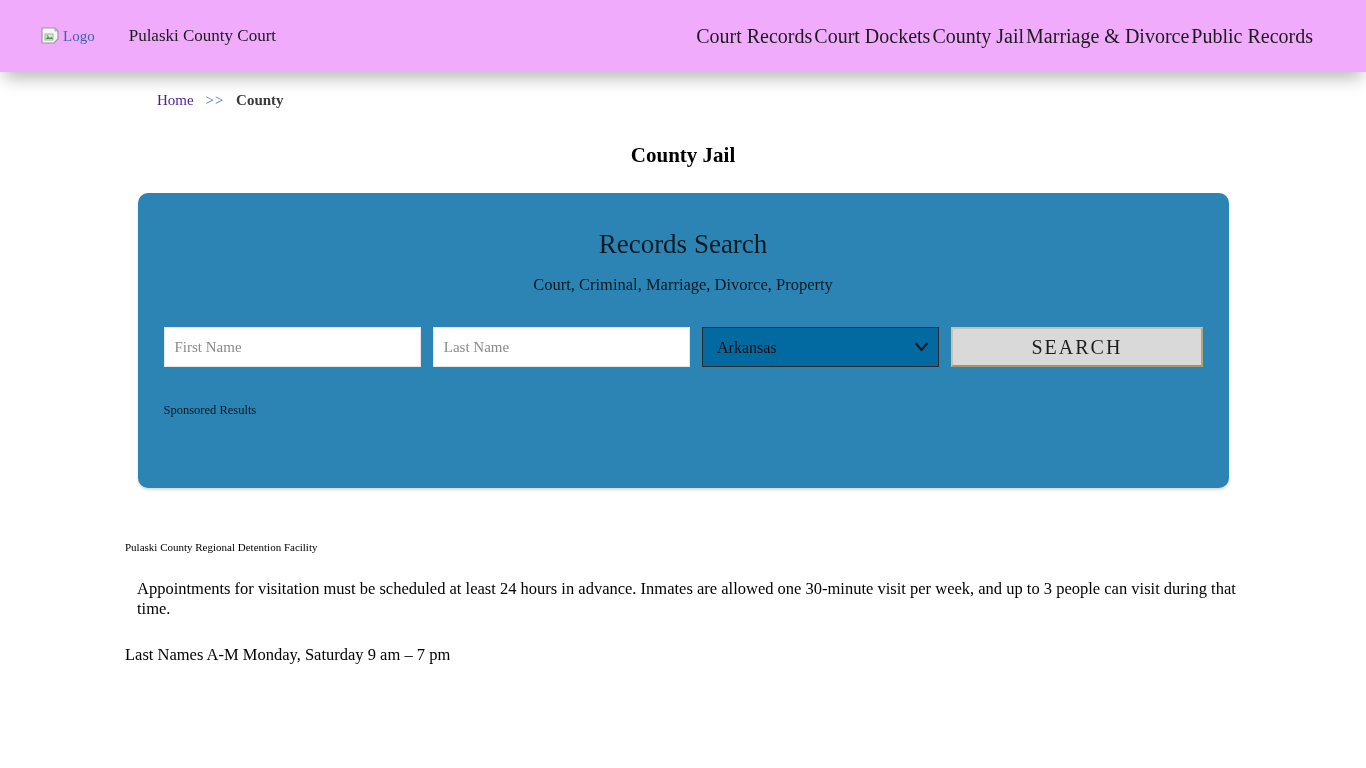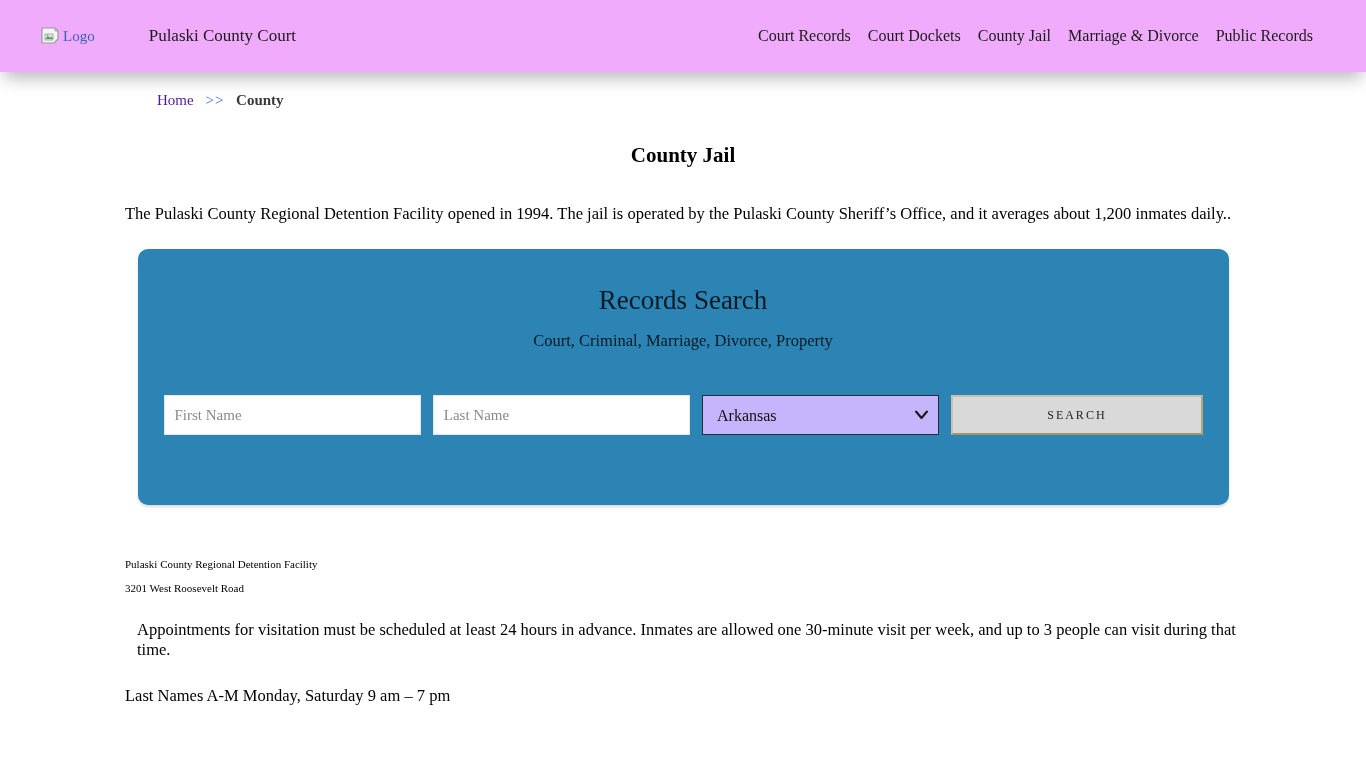--- a/index.html
+++ b/index.html
@@ -32,32 +32,32 @@
     text-decoration: none;
     font-size: 15px;
     cursor: pointer;
   }
   .broken-img {
     display: inline-block;
     width: 20px;
     height: 18px;
   }
   .site-title {
-    margin-left: 54px;
+    margin-left: 34px;
     font-size: 17px;
     color: #1b1b1b;
   }
   .main-nav {
     margin-left: auto;
     display: flex;
     align-items: center;
   }
   .main-nav a {
-    margin-left: 17px;
-    font-size: 16px;
+    margin-left: 2px;
+    font-size: 20px;
     color: #1b1b1b;
     text-decoration: none;
     cursor: pointer;
     white-space: nowrap;
   }
 
   
   .container {
     width: 1116px;
     margin: 0 auto;
@@ -109,21 +109,21 @@
     font-weight: normal;
     color: #0d1a22;
   }
   .search-subtitle {
     margin-top: 15px;
     text-align: center;
     font-size: 16.5px;
     color: #0d1a22;
   }
   .form-row {
-    margin-top: 44px;
+    margin-top: 32px;
     display: flex;
     gap: 12px;
   }
   .form-row > * {
     flex: 1 1 0;
     height: 40px;
     box-sizing: border-box;
   }
   .text-input {
     border: 1px solid #e6e6e6;
@@ -133,21 +133,21 @@
     font-size: 15px;
     color: #222;
     outline: none;
   }
   .text-input::placeholder {
     color: #8a8a8a;
     opacity: 1;
   }
   .select-wrap {
     position: relative;
-    background: #c4b5fd;
+    background: #0369a1;
     border: 1px solid #2b2b2b;
   }
   .select-wrap select {
     -webkit-appearance: none;
     -moz-appearance: none;
     appearance: none;
     width: 100%;
     height: 100%;
     border: none;
     background: transparent;
@@ -166,21 +166,21 @@
     pointer-events: none;
     width: 13px;
     height: 9px;
   }
   .search-btn {
     background: #d9d9d9;
     border: 2px solid #c7c2b0;
     border-bottom-color: #a29669;
     border-right-color: #b1a77d;
     font-family: "Liberation Serif", "DejaVu Serif", serif;
-    font-size: 12px;
+    font-size: 20px;
     letter-spacing: 2px;
     color: #1d1d1d;
     cursor: pointer;
   }
   .sponsored {
     margin-top: 36px;
     font-size: 12.5px;
     color: #0d1a22;
   }
 
@@ -230,43 +230,42 @@
 <div class="container">
 
   <div class="breadcrumb">
     <a>Home</a>
     <span class="sep">&gt;&gt;</span>
     <span class="current">County</span>
   </div>
 
   <h1 class="page-title">County Jail</h1>
 
-  <p class="intro">The Pulaski County Regional Detention Facility opened in 1994. The jail is operated by the Pulaski County Sheriff’s Office, and it averages about 1,200 inmates daily..</p>
 
   <section class="search-panel">
     <h2>Records Search</h2>
     <div class="search-subtitle">Court, Criminal, Marriage, Divorce, Property</div>
     <div class="form-row">
       <input type="text" class="text-input" placeholder="First Name" style="">
       <input type="text" class="text-input" placeholder="Last Name" style="">
       <div class="select-wrap">
         <select>
           <option>Arkansas</option>
         </select>
         <svg class="chevron" viewBox="0 0 13 9">
           <polyline points="1,1 6.5,7.5 12,1" fill="none" stroke="#1b1b1b" stroke-width="2.2" stroke-linecap="round" stroke-linejoin="round"></polyline>
         </svg>
       </div>
       <button class="search-btn">SEARCH</button>
     </div>
+    <div class="sponsored">Sponsored Results</div>
   </section>
 
   <div class="facility">
     <div>Pulaski County Regional Detention Facility</div>
-    <div>3201 West Roosevelt Road</div>
   </div>
 
   <p class="policy">Appointments for visitation must be scheduled at least 24 hours in advance. Inmates are allowed one 30-minute visit per week, and up to 3 people can visit during that time.</p>
 
   <div class="schedule">
     <div>Last Names A-M Monday, Saturday 9 am – 7 pm</div>
 
   </div>
 
 </div>

